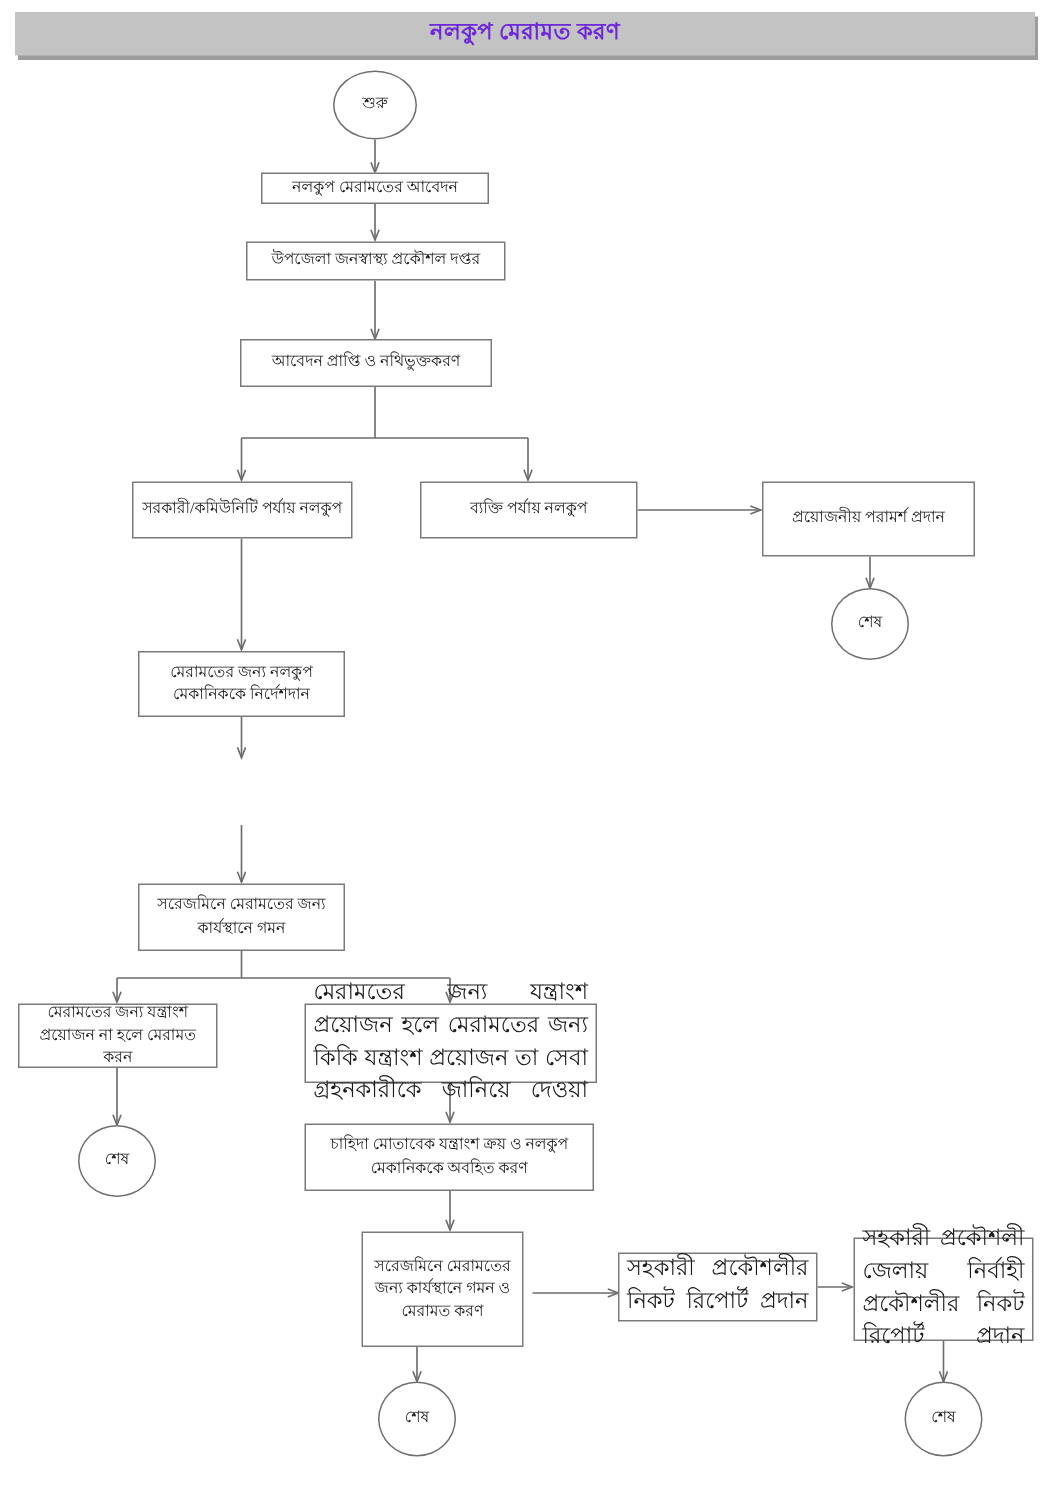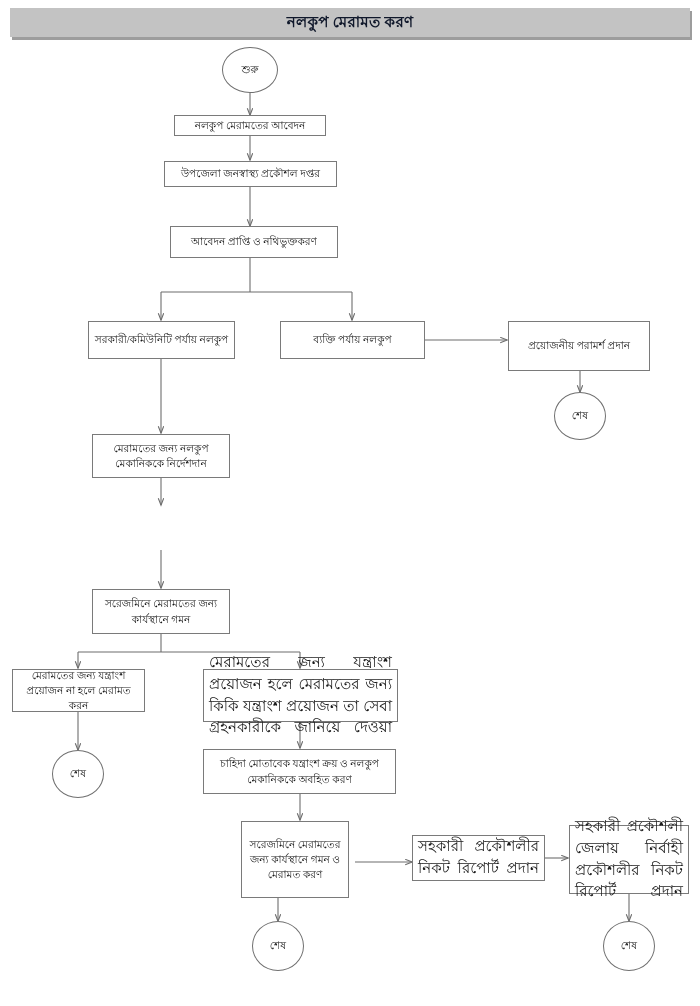--- a/index.html
+++ b/index.html
@@ -11,21 +11,21 @@
   #flow-canvas{position:absolute;left:0;top:0;width:700px;height:1006px;}
 
   
   .header-bar{
     position:absolute;left:10px;top:8px;width:680px;height:29px;
     background:#c3c3c3;
     box-shadow:2px 3px 0 0 #9d9d9d;
     display:flex;align-items:center;justify-content:center;
   }
   .header-title{
-    font-size:15px;font-weight:bold;letter-spacing:.3px;color:#0f172a;
+    font-size:15px;font-weight:bold;letter-spacing:.3px;color:#6d28d9;
     line-height:1;
   }
 
   
   .conn-layer{position:absolute;left:0;top:0;width:700px;height:1006px;}
   .conn-layer path,.conn-layer line{stroke:#6d6d6d;stroke-width:1.1;fill:none;}
 
   
   .node{
     position:absolute;box-sizing:border-box;
@@ -107,21 +107,21 @@
   </div>
 
   <div class="node box" style="left:174px;top:115px;width:152px;height:21px;">
     <span class="node-label">নলকুপ মেরামতের আবেদন</span>
   </div>
 
   <div class="node box" style="left:164px;top:161px;width:173px;height:26px;">
     <span class="node-label">উপজেলা জনস্বাস্থ্য প্রকৌশল দপ্তর</span>
   </div>
 
-  <div class="node box" style="left:170px;top:226px;width:168px;height:32px;">
+  <div class="node box" style="left:160px;top:226px;width:168px;height:32px;">
     <span class="node-label">আবেদন প্রাপ্তি ও নথিভুক্তকরণ</span>
   </div>
 
   <div class="node box" style="left:88px;top:321px;width:147px;height:38px;">
     <span class="node-label">সরকারী/কমিউনিটি পর্যায় নলকুপ</span>
   </div>
 
   <div class="node box" style="left:280px;top:321px;width:145px;height:38px;">
     <span class="node-label">ব্যক্তি পর্যায় নলকুপ</span>
   </div>

